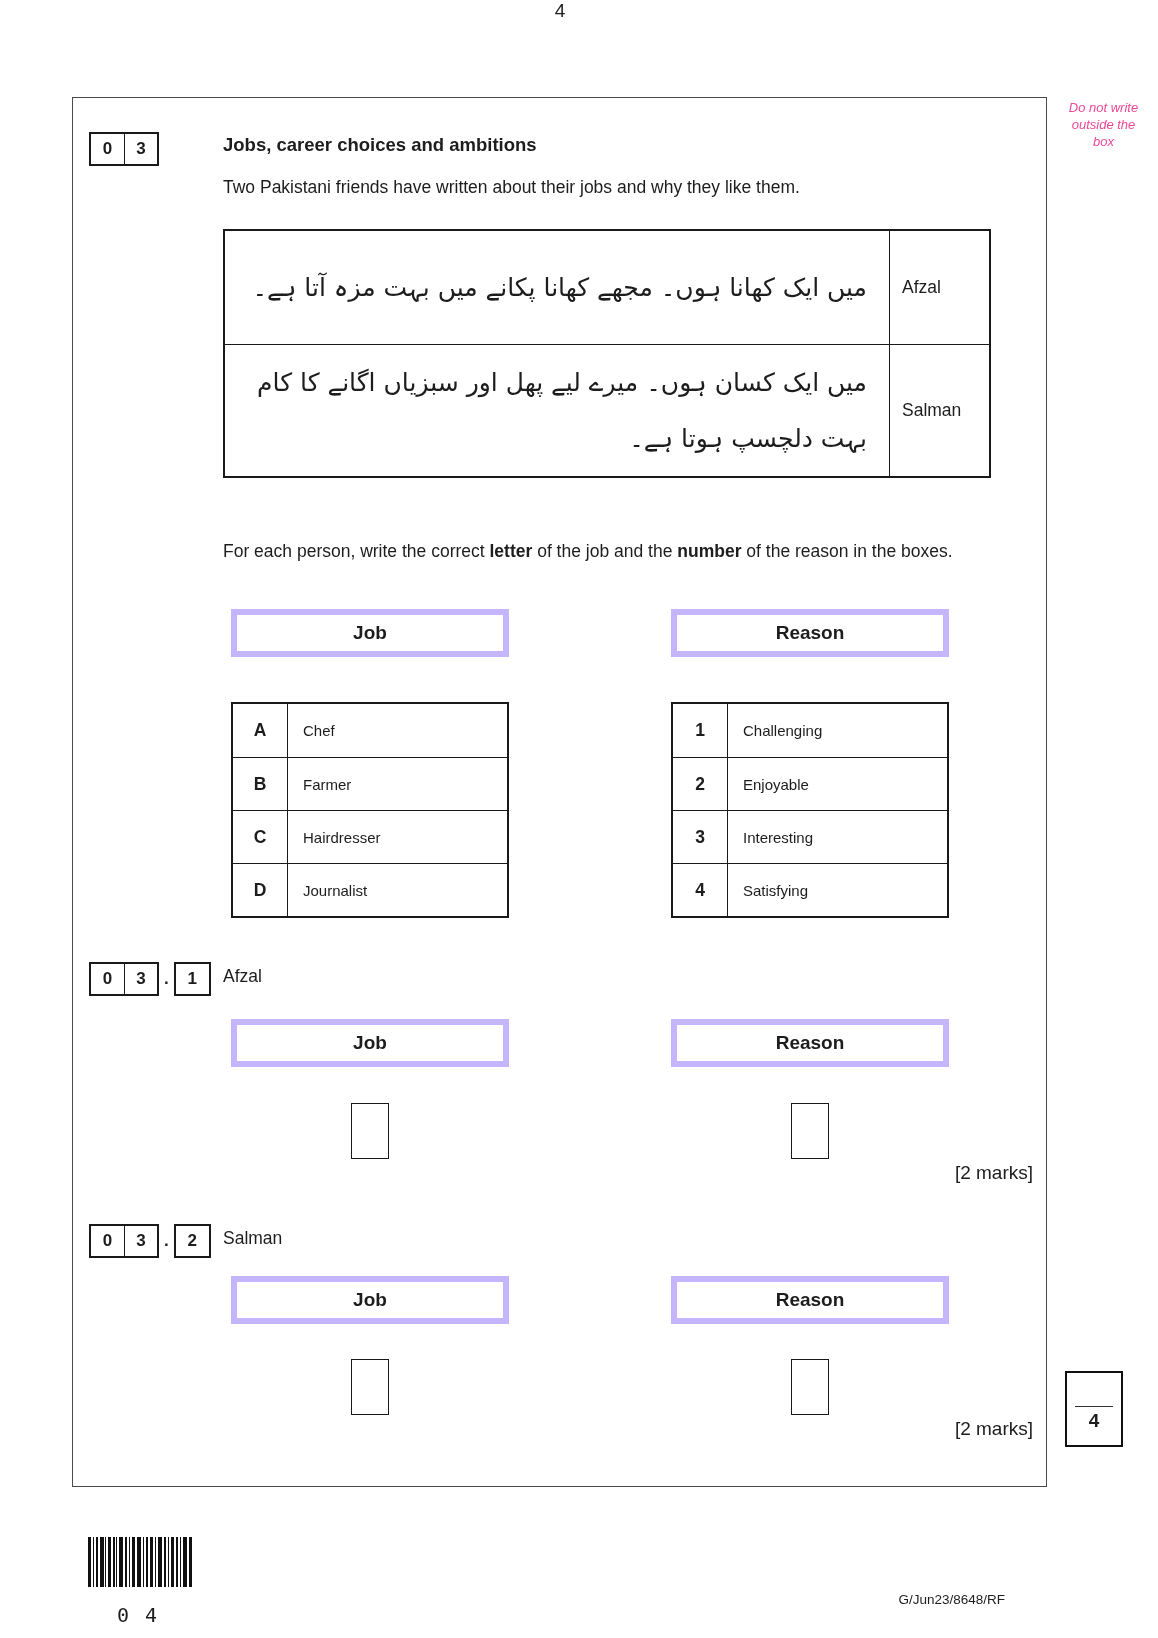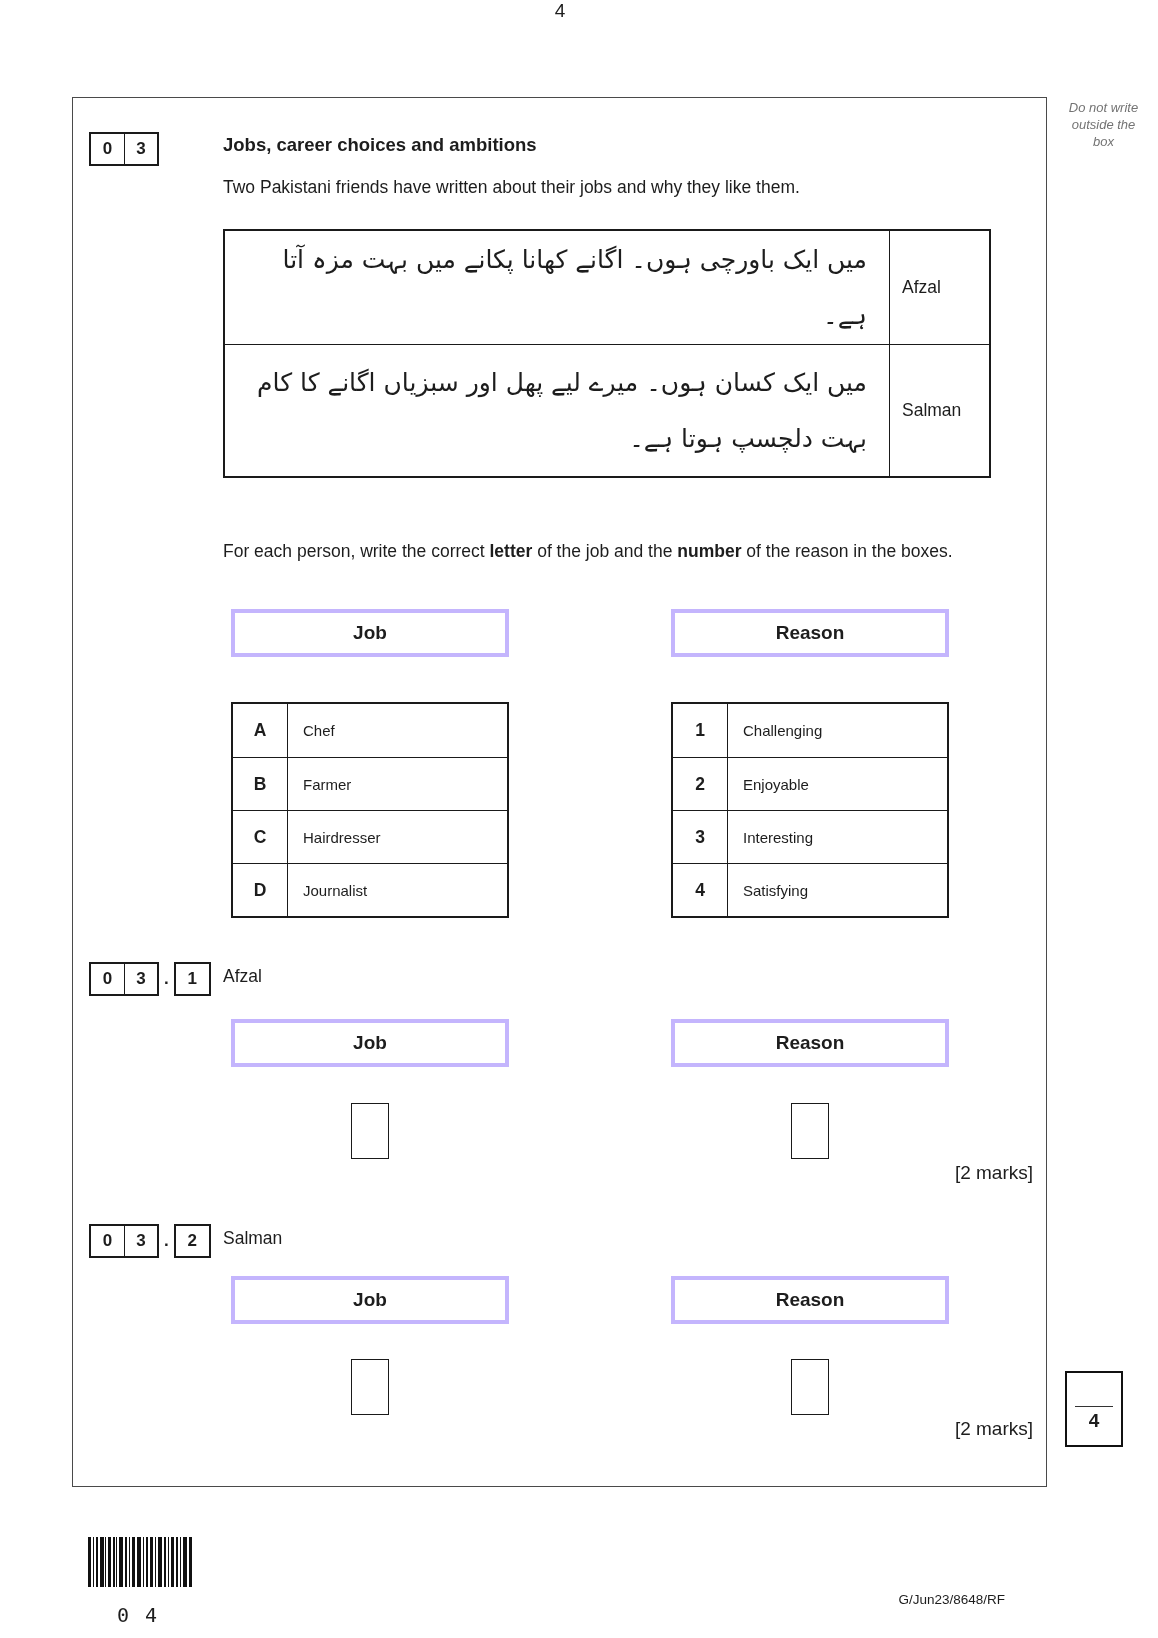--- a/index.html
+++ b/index.html
@@ -6,21 +6,21 @@
   html,body { width:1158px; height:1638px; background:#ffffff; overflow:hidden;
               font-family:"Liberation Sans", sans-serif; color:#1d1d1d; }
   .abs { position:absolute; }
 
   .page-number { left:0; top:48; width:1120px; text-align:center; font-size:19px; }
 
   .main-box { left:72px; top:97px; width:975px; height:1390px;
               border:1.5px solid #4a4a4a; position:absolute; }
 
   .margin-note { left:1051px; top:100px; width:105px; text-align:center;
-                 font-style:italic; font-size:13px; line-height:1.3; color:#737373; }
+                 font-style:italic; font-size:13px; line-height:1.3; color:#ec4899; }
 
   
   .qcode { display:flex; align-items:center; }
   .code-pair { display:flex; border:2px solid #1a1a1a; background:#fff; }
   .code-cell { width:33px; height:30px; display:flex; align-items:center; justify-content:center;
                font-weight:bold; font-size:17px; }
   .code-cell + .code-cell { border-left:1.5px solid #1a1a1a; }
   .code-dot { font-weight:bold; font-size:17px; margin:0 5px; line-height:30px; }
   .code-single { border:2px solid #1a1a1a; }
 
@@ -39,21 +39,21 @@
   .passage-row .urdu-cell { order:2; }
   .passage-row .name-cell { order:3; border-right:none; border-left:1.5px solid #1a1a1a;
                display:flex; align-items:center; padding-left:12px; font-size:17.5px; }
   .row-afzal { height:113px; }
   .row-salman { height:132px;padding-left:8px; }
 
   .instruction { left:150px; top:404px; width:800px; font-size:17.5px; line-height:1.55;margin-top:36px; }
 
   
   .hdr-row { left:0; width:975px; height:48px; position:absolute; }
-  .hdr-box { position:absolute; height:48px; width:278px; border:4px solid #c4b5fd;
+  .hdr-box { position:absolute; height:48px; width:278px; border:6px solid #c4b5fd;
              display:flex; align-items:center; justify-content:center;
              font-weight:bold; font-size:19px; }
   .hdr-job { left:158px; }
   .hdr-reason { left:598px; }
 
   
   .opt-table { position:absolute; width:278px; border:2px solid #1a1a1a; }
   .opt-row { display:flex; height:53px; }
   .opt-row + .opt-row { border-top:1.5px solid #1a1a1a; }
   .opt-key { width:55px; border-right:1.5px solid #1a1a1a; display:flex; align-items:center;
@@ -100,21 +100,21 @@
       <div class="code-cell">0</div>
       <div class="code-cell">3</div>
     </div>
   </div>
 
   <div class="abs q-title">Jobs, career choices and ambitions</div>
   <div class="abs q-intro">Two Pakistani friends have written about their jobs and why they like them.</div>
 
   <div class="abs passage-table">
     <div class="passage-row row-afzal">
-      <div class="urdu-cell">میں ایک باورچی ہوں۔ اگانے کھانا پکانے میں بہت مزہ آتا ہے۔</div>
+      <div class="urdu-cell">میں ایک کھانا ہوں۔ مجھے کھانا پکانے میں بہت مزہ آتا ہے۔</div>
       <div class="name-cell">Afzal</div>
     </div>
     <div class="passage-row row-salman">
       <div class="urdu-cell">میں ایک کسان ہوں۔ میرے لیے پھل اور سبزیاں اگانے کا کام بہت دلچسپ ہوتا ہے۔</div>
       <div class="name-cell">Salman</div>
     </div>
   </div>
 
   <div class="abs instruction"><span>For each person, write the correct </span><b>letter</b><span> of the job and the </span><b>number</b><span> of the reason in the boxes.</span></div>
 

